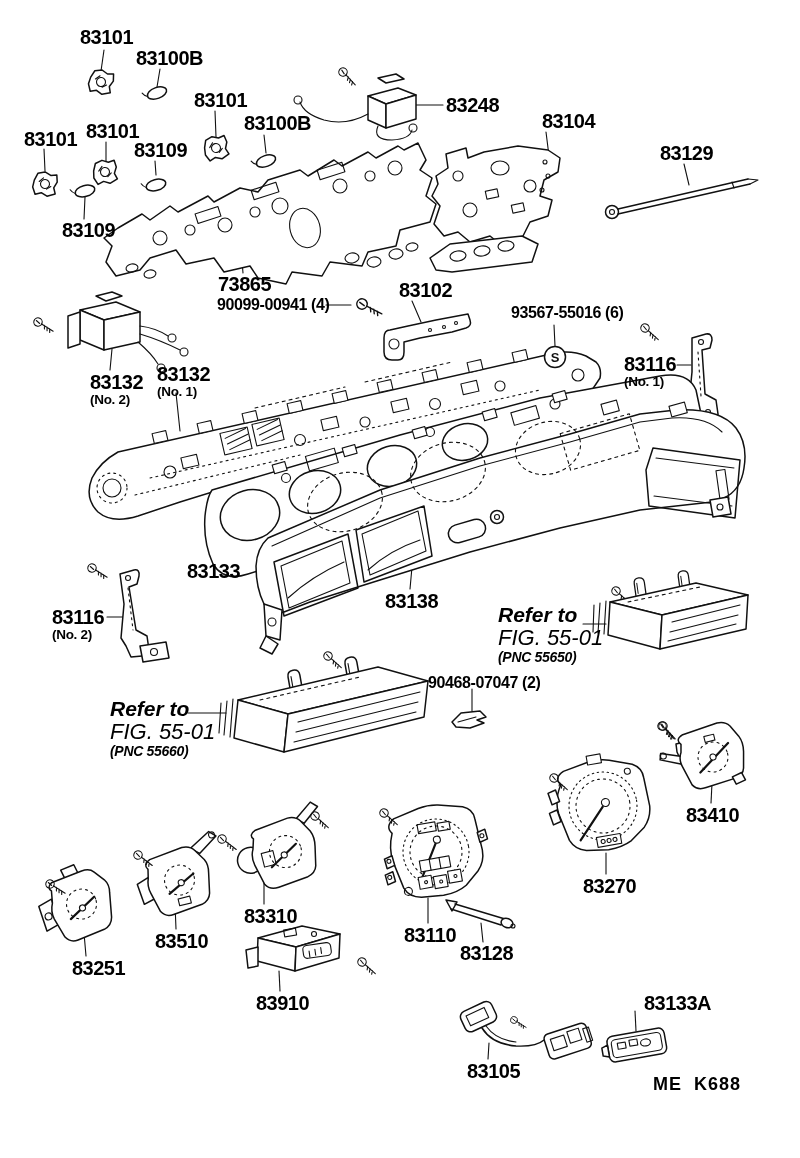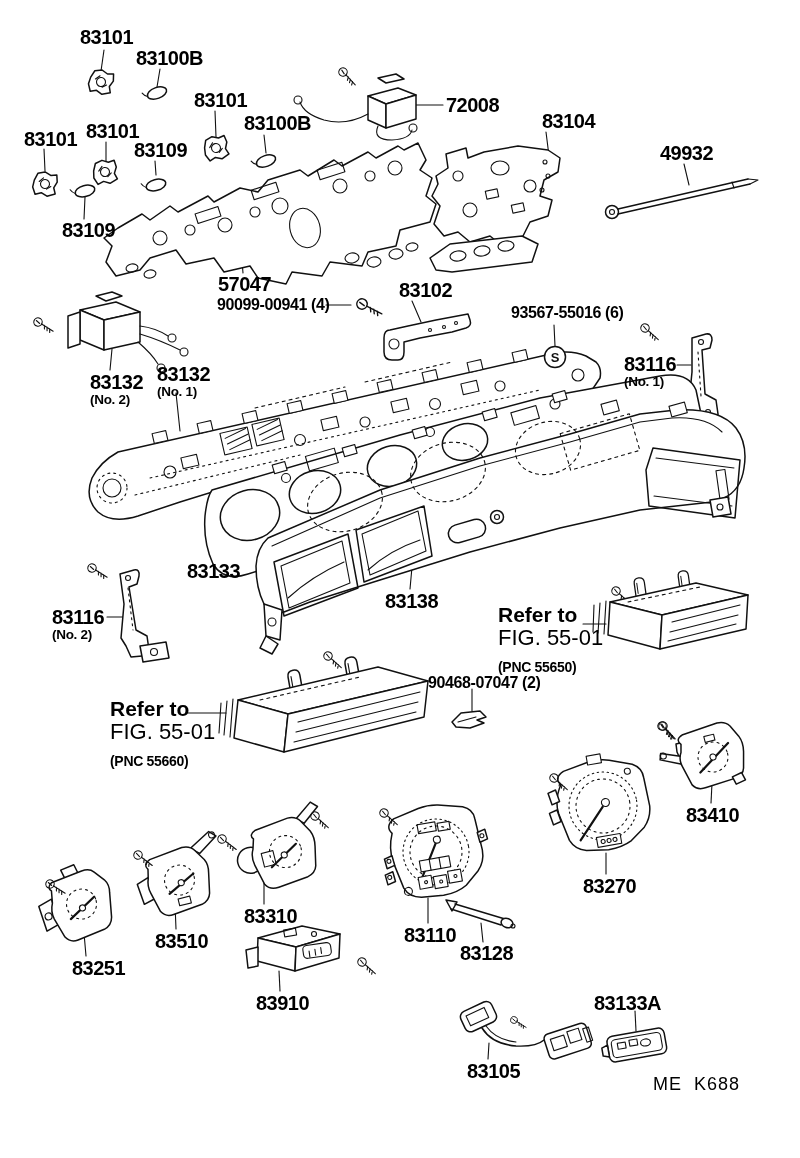--- a/index.html
+++ b/index.html
@@ -10,25 +10,25 @@
   svg .w{fill:#fff;}
   svg .thin{stroke-width:1.1;}
   svg .thick{stroke-width:2.2;}
   svg .d1{stroke-dasharray:2,4;}
   svg .d2{stroke-dasharray:3,4;}
   svg .d3{stroke-dasharray:1.5,3.5;}
   .plabel{position:absolute;font-weight:bold;font-size:20px;letter-spacing:-0.5px;
           line-height:1.02;white-space:nowrap;}
   .plabel .sub{display:block;font-size:13.5px;letter-spacing:-0.3px;margin-top:1px;}
   .plabel.long{font-size:16px;letter-spacing:-0.4px;}
-  .note{position:absolute;line-height:1.0;white-space:nowrap;}
+  .note{position:absolute;line-height:1.0;white-space:nowrap;font-style:italic;}
   .note .n1{display:block;font-weight:bold;font-size:21px;}
   .note .n2{display:block;font-size:22px;margin-top:2px;}
-  .note .n3{display:block;font-weight:bold;font-size:14px;margin-top:11px;letter-spacing:-0.3px;}
-  .footer-code{position:absolute;font-weight:normal;font-size:18px;white-space:pre;letter-spacing:1px;}
+  .note .n3{display:block;font-weight:bold;font-size:14px;margin-top:1px;letter-spacing:-0.3px;}
+  .footer-code{position:absolute;font-weight:bold;font-size:18px;white-space:pre;letter-spacing:1px;}
 </style>
 </head>
 <body>
 
 <div class="stage">
 
 <svg class="art" width="800" height="1158" viewBox="0 0 800 1158">
   <defs>
     <g id="screw">
       <circle r="4.2" class="ln thin"></circle>
@@ -445,44 +445,44 @@
 </svg>
 
 <div class="plabel" style="left:80px;top:27px"><span>83101</span></div>
 <div class="plabel" style="left:136px;top:48px"><span>83100B</span></div>
 <div class="plabel" style="left:194px;top:90px"><span>83101</span></div>
 <div class="plabel" style="left:244px;top:113px"><span>83100B</span></div>
 <div class="plabel" style="left:24px;top:129px"><span>83101</span></div>
 <div class="plabel" style="left:86px;top:121px"><span>83101</span></div>
 <div class="plabel" style="left:134px;top:140px"><span>83109</span></div>
 <div class="plabel" style="left:62px;top:220px"><span>83109</span></div>
-<div class="plabel" style="left:446px;top:95px"><span>72008</span></div>
+<div class="plabel" style="left:446px;top:95px"><span>83248</span></div>
 <div class="plabel" style="left:542px;top:111px"><span>83104</span></div>
-<div class="plabel" style="left:660px;top:143px"><span>49932</span></div>
-<div class="plabel" style="left:218px;top:274px"><span>57047</span></div>
+<div class="plabel" style="left:660px;top:143px"><span>83129</span></div>
+<div class="plabel" style="left:218px;top:274px"><span>73865</span></div>
 <div class="plabel long" style="left:217px;top:297px"><span>90099-00941 (4)</span></div>
 <div class="plabel" style="left:399px;top:280px"><span>83102</span></div>
 <div class="plabel long" style="left:511px;top:305px"><span>93567-55016 (6)</span></div>
 <div class="plabel" style="left:624px;top:354px"><span>83116</span><span class="sub">(No. 1)</span></div>
 <div class="plabel" style="left:90px;top:372px"><span>83132</span><span class="sub">(No. 2)</span></div>
 <div class="plabel" style="left:157px;top:364px"><span>83132</span><span class="sub">(No. 1)</span></div>
 <div class="plabel" style="left:187px;top:561px"><span>83133</span></div>
 <div class="plabel" style="left:385px;top:591px"><span>83138</span></div>
 <div class="plabel" style="left:52px;top:607px"><span>83116</span><span class="sub">(No. 2)</span></div>
 <div class="plabel long" style="left:428px;top:675px"><span>90468-07047 (2)</span></div>
 <div class="plabel" style="left:686px;top:805px"><span>83410</span></div>
 <div class="plabel" style="left:583px;top:876px"><span>83270</span></div>
 <div class="plabel" style="left:244px;top:906px"><span>83310</span></div>
 <div class="plabel" style="left:155px;top:931px"><span>83510</span></div>
 <div class="plabel" style="left:72px;top:958px"><span>83251</span></div>
 <div class="plabel" style="left:404px;top:925px"><span>83110</span></div>
 <div class="plabel" style="left:460px;top:943px"><span>83128</span></div>
 <div class="plabel" style="left:256px;top:993px"><span>83910</span></div>
 <div class="plabel" style="left:467px;top:1061px"><span>83105</span></div>
-<div class="plabel" style="left:594px;top:993px"><span>83133A</span></div>
+<div class="plabel" style="left:644px;top:993px"><span>83133A</span></div>
 
 <div class="note" style="left:498px;top:604px">
   <span class="n1">Refer to</span>
   <span class="n2">FIG. 55-01</span>
   <span class="n3">(PNC 55650)</span>
 </div>
 <div class="note" style="left:110px;top:698px">
   <span class="n1">Refer to</span>
   <span class="n2">FIG. 55-01</span>
   <span class="n3">(PNC 55660)</span>

